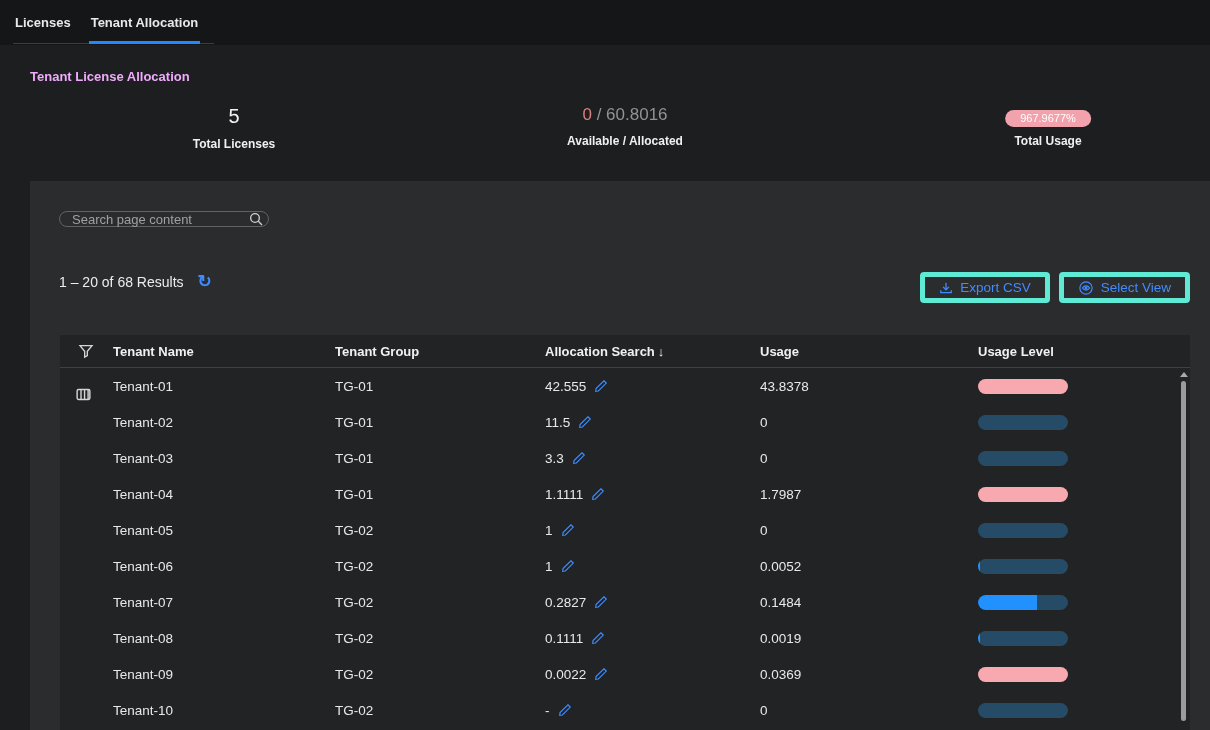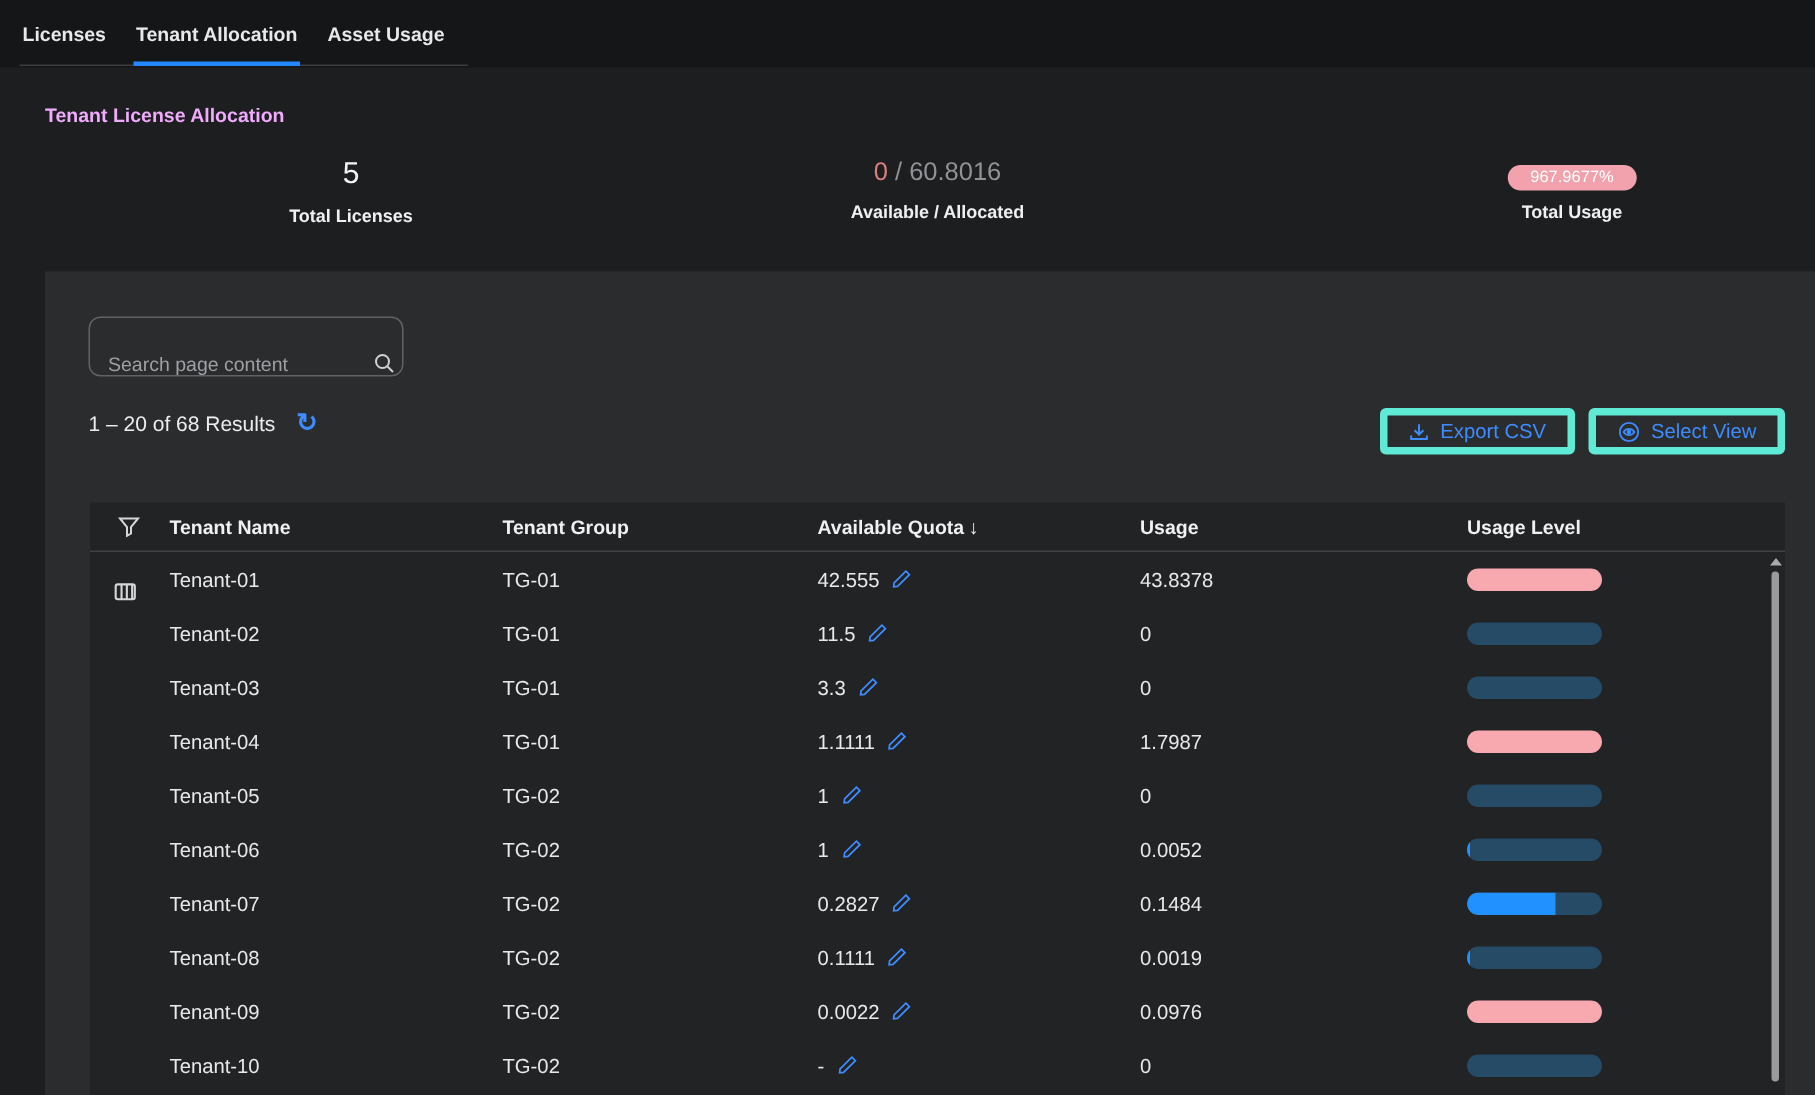--- a/index.html
+++ b/index.html
@@ -25,23 +25,23 @@
   .stat3 { left:1048px; top:8px; }
   .stat-value { font-size:20px; color:#f2f3f4; }
   .stat2 .stat-value { font-size:17px; }
   .stat-label { font-size:12px; font-weight:bold; color:#eef0f1; margin-top:9px; }
   .red { color:var(--over-red,#dd7e7e); }
   .gray { color:#909396; }
   .badge-pill { display:inline-block; background:var(--badge-pink,#f2a2ac); color:#ffffff;
     font-size:11px; padding:2px 15px 3px 15px; border-radius:10px; }
   
   .panel { position:absolute; top:181px; left:30px; right:0; bottom:0; background:var(--panel-bg,#2a2c2e); }
-  .searchbox { position:absolute; top:30px; left:29px; width:210px; height:40px;
+  .searchbox { position:absolute; top:30px; left:29px; width:210px; height:16px;
     border:1px solid #606366; border-radius:8px; background:transparent;
-    display:flex; align-items:flex-end; padding:0 14px 0 12px; }
+    display:flex; align-items:center; padding:0 14px 0 12px; }
   .searchbox input { flex:1; background:transparent; border:none; outline:none;
     color:#dcdee0; font-size:13px; font-family:"Liberation Sans",sans-serif; }
   .searchbox input::placeholder { color:#9ea1a4; }
   .results-row { position:absolute; top:92px; left:29px; display:flex; align-items:center; gap:14px; }
   .results-text { font-size:14px; color:#eceded; }
   .refresh { color:var(--accent,#3f8cff); font-size:17px; font-weight:bold; line-height:1; cursor:pointer; }
   .btns { position:absolute; top:91px; right:20px; display:flex; gap:9px; }
   .btn { display:flex; align-items:center; gap:7px; height:31px; padding:0 14px;
     border:5px solid #5eead4; border-radius:4px; background:transparent;
     color:var(--accent,#3f8cff); font-size:13.5px; cursor:pointer; font-family:"Liberation Sans",sans-serif; }
@@ -66,21 +66,20 @@
   .scroll-thumb { width:5px; margin:0 auto; height:calc(100% - 14px); background:#9b9b9b; border-radius:3px; }
   svg { display:block; }
 </style>
 </head>
 <body>
 
 <div class="tabbar">
   <div class="tabs-wrap">
     <div class="tab">Licenses</div>
     <div class="tab active">Tenant Allocation</div>
-    <div class="tab">Asset Usage</div>
   </div>
 </div>
 
 <div class="heading">Tenant License Allocation</div>
 
 <div class="stats">
   <div class="stat stat1">
     <div class="stat-value">5</div>
     <div class="stat-label">Total Licenses</div>
   </div>
@@ -139,21 +138,21 @@
   <div class="table">
     <div class="thead">
       <div class="tcell gutter">
         <svg width="16" height="16" viewBox="0 0 24 24" fill="none" stroke="#d4d6d8" stroke-width="2">
           <path d="M3 4h18l-7 8.5V19l-4 2.3v-8.8L3 4z"></path>
         </svg>
       </div>
       <div class="tcell">Tenant Name</div>
       <div class="tcell">Tenant Group</div>
       <div class="tcell">
-        <span>Available Quota</span><span class="sort-arrow">↓</span>
+        <span>Allocation Search</span><span class="sort-arrow">↓</span>
       </div>
       <div class="tcell">Usage</div>
       <div class="tcell">Usage Level</div>
     </div>
 
     <div class="tbody">
       <div class="cols-icon-wrap">
         <svg width="17" height="17" viewBox="0 0 24 24" fill="none" stroke="#d4d6d8" stroke-width="2">
           <rect x="3" y="5" width="18" height="14" rx="2"></rect>
           <line x1="8.5" y1="5" x2="8.5" y2="19"></line>
@@ -315,21 +314,21 @@
           <div class="tcell">Tenant-09</div>
           <div class="tcell">TG-02</div>
           <div class="tcell quota-cell">
             <span>0.0022</span>
             <span style="cursor:pointer;">
               <svg width="14" height="14" viewBox="0 0 24 24" fill="none" stroke="var(--accent)" stroke-width="2" style="transform:rotate(0deg)">
                 <path d="M17 3l4 4L7.5 20.5 3 21l.5-4.5L17 3z"></path>
               </svg>
             </span>
           </div>
-          <div class="tcell">0.0976</div>
+          <div class="tcell">0.0369</div>
           <div class="tcell">
             <div class="pill pill-over"></div>
           </div>
         </div>
         <div class="trow">
           <div class="tcell gutter"></div>
           <div class="tcell">Tenant-10</div>
           <div class="tcell">TG-02</div>
           <div class="tcell quota-cell">
             <span>-</span>

